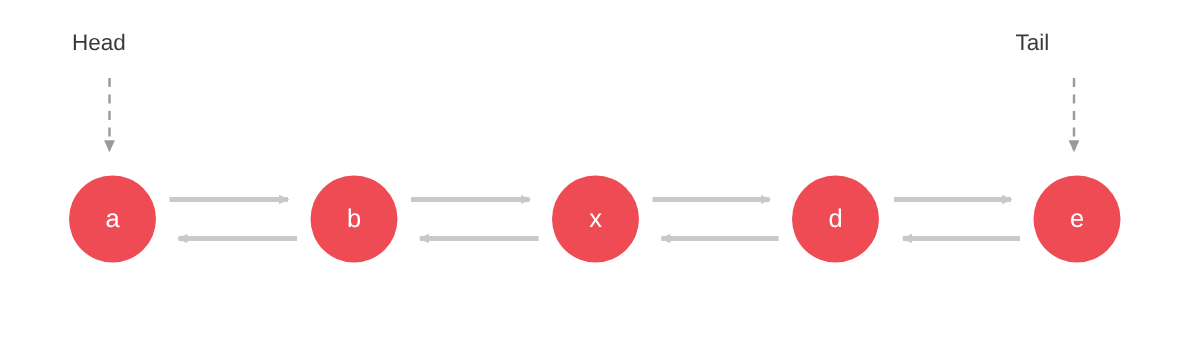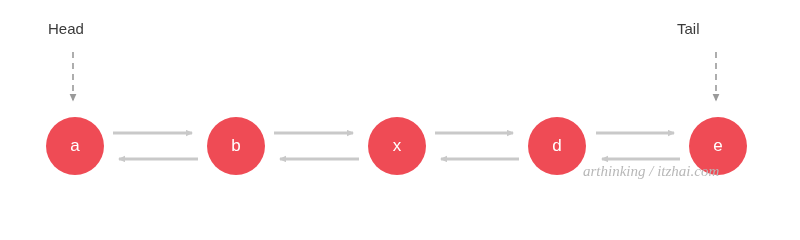--- a/index.html
+++ b/index.html
@@ -110,14 +110,13 @@
   <div class="node" style="left:368px; top:117px;">
     <span>x</span>
   </div>
   <div class="node" style="left:528px; top:117px;">
     <span>d</span>
   </div>
   <div class="node" style="left:689px; top:117px;">
     <span>e</span>
   </div>
 
-  <div class="watermark" style="left:583px; top:163px;">arthinking / itzhai.com</div>
 </div>
 
 </body></html>

